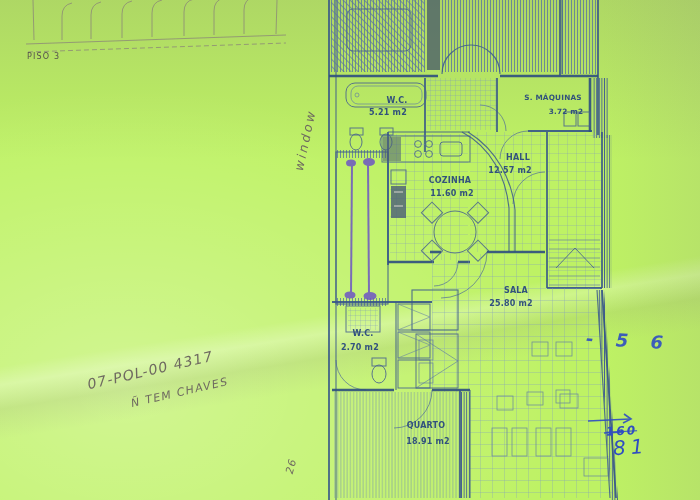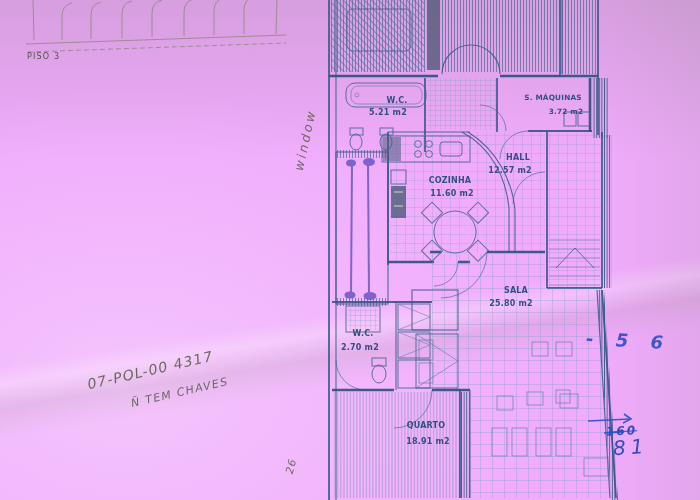--- a/index.html
+++ b/index.html
@@ -1,18 +1,18 @@
 <!DOCTYPE html>
 <html><head>
 <meta charset="utf-8">
 <style>
   html,body{margin:0;padding:0;background:#b8b6b1;}
   .photo{
     position:relative;width:700px;height:500px;overflow:hidden;
-    background:#f0abfc;
+    background:#bef264;
     font-family:"DejaVu Sans",sans-serif;
   }
   .shade{position:absolute;inset:0;pointer-events:none;}
   .shade-top{background:linear-gradient(180deg,rgba(110,108,102,.20),rgba(110,108,102,0) 32%);}
   .shade-glow{background:radial-gradient(ellipse at 18% 78%,rgba(255,255,255,.30),rgba(255,255,255,0) 55%);}
   .shade-fold{background:linear-gradient(171deg,rgba(0,0,0,0) 60%,rgba(255,255,255,.25) 63%,rgba(140,137,130,.14) 67%,rgba(0,0,0,0) 72%);}
   .shade-right{background:linear-gradient(90deg,rgba(0,0,0,0) 86%,rgba(140,138,132,.14));}
   svg.plan{position:absolute;left:0;top:0;}
   .wall{stroke:#30507f;stroke-width:2.6;fill:none;opacity:.92;}
   .wallmid{stroke:#35548a;stroke-width:1.8;fill:none;opacity:.9;}

